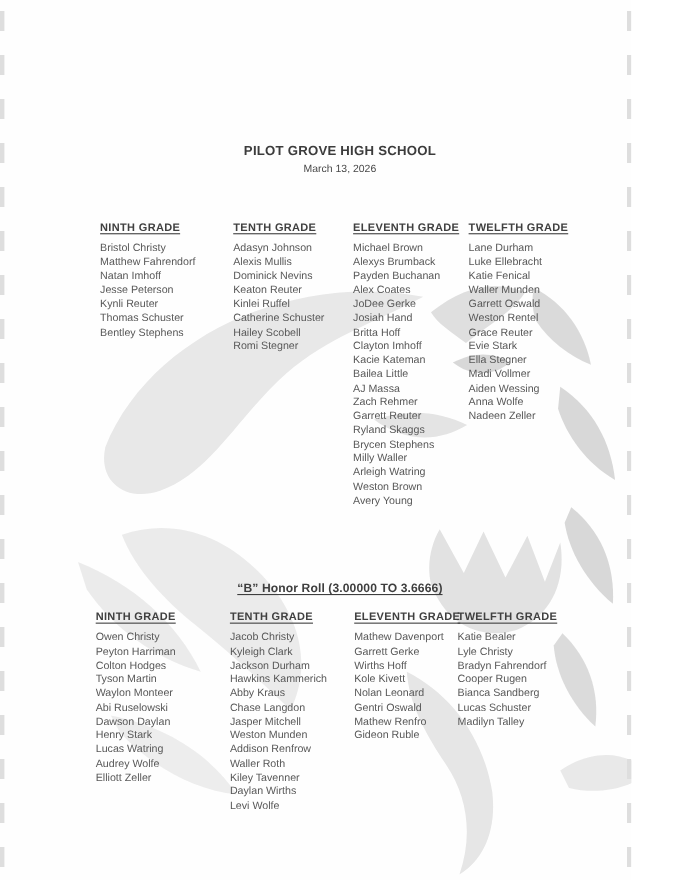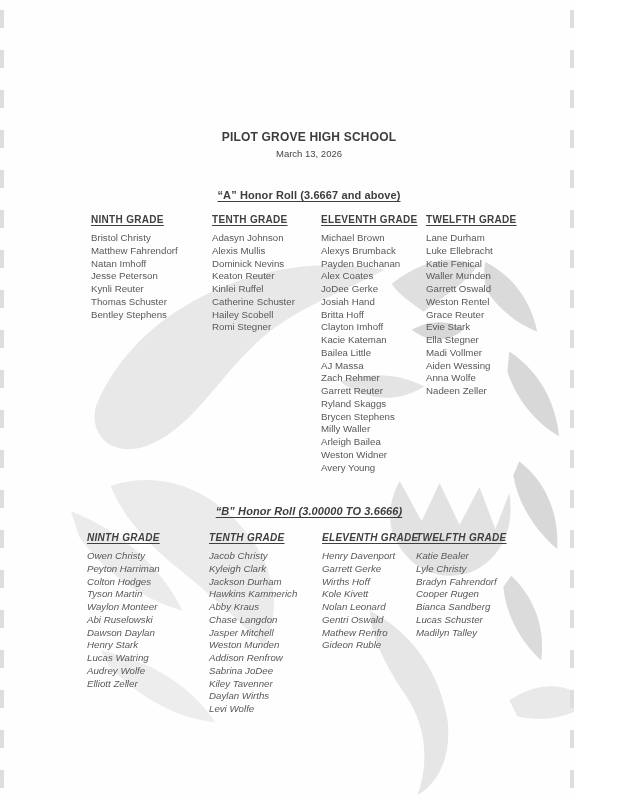--- a/index.html
+++ b/index.html
@@ -39,21 +39,21 @@
   .doc-header .school,
   .doc-header .title {
     font-size:12px; font-weight:bold; line-height:15.5px; letter-spacing:.2px;
   }
   .doc-header .date {
     font-size:9.5px; font-weight:normal; margin-top:2px; color:#474747;
   }
 
   .section { position:absolute; left:0; width:618px; z-index:2; }
   #sectionA { top:189px; }
-  #sectionB { top:505px;font-style:italic; }
+  #sectionB { top:529px; }
 
   .section-heading {
     text-align:center; font-size:11px; font-weight:bold;
     text-decoration:underline; text-underline-offset:2px;
     color:#3e3e3e; letter-spacing:.1px;
   }
   .columns { position:relative; width:618px; }
   #sectionA .columns { margin-top:12px; height:290px; }
   #sectionB .columns { margin-top:14px; height:190px; }
 
@@ -93,21 +93,20 @@
     <path d="M60,420 C110,430 150,455 175,492 C135,488 95,465 68,435 Z" fill="#ededed"></path>
     <path d="M470,470 C500,450 530,452 552,472 C530,488 502,492 478,486 Z" fill="#e8e8e8"></path>
   </svg>
 
   <header class="doc-header">
     <div class="school">PILOT GROVE HIGH SCHOOL</div>
     <div class="date">March 13, 2026</div>
   </header>
 
   <section class="section" id="sectionA">
-    <div class="section-heading">“A” Honor Roll (3.6667 and above)</div>
     <div class="columns">
         <div class="column" style="left: 91px;">
           <div class="grade-header">NINTH GRADE</div>
           <div class="student">Bristol Christy</div>
           <div class="student">Matthew Fahrendorf</div>
           <div class="student">Natan Imhoff</div>
           <div class="student">Jesse Peterson</div>
           <div class="student">Kynli Reuter</div>
           <div class="student">Thomas Schuster</div>
           <div class="student">Bentley Stephens</div>
@@ -134,22 +133,22 @@
           <div class="student">Britta Hoff</div>
           <div class="student">Clayton Imhoff</div>
           <div class="student">Kacie Kateman</div>
           <div class="student">Bailea Little</div>
           <div class="student">AJ Massa</div>
           <div class="student">Zach Rehmer</div>
           <div class="student">Garrett Reuter</div>
           <div class="student">Ryland Skaggs</div>
           <div class="student">Brycen Stephens</div>
           <div class="student">Milly Waller</div>
-          <div class="student">Arleigh Bailea</div>
-          <div class="student">Weston Widner</div>
+          <div class="student">Arleigh Watring</div>
+          <div class="student">Weston Brown</div>
           <div class="student">Avery Young</div>
         </div>
         <div class="column" style="left: 426px;">
           <div class="grade-header">TWELFTH GRADE</div>
           <div class="student">Lane Durham</div>
           <div class="student">Luke Ellebracht</div>
           <div class="student">Katie Fenical</div>
           <div class="student">Waller Munden</div>
           <div class="student">Garrett Oswald</div>
           <div class="student">Weston Rentel</div>
@@ -185,28 +184,28 @@
           <div class="grade-header">TENTH GRADE</div>
           <div class="student">Jacob Christy</div>
           <div class="student">Kyleigh Clark</div>
           <div class="student">Jackson Durham</div>
           <div class="student">Hawkins Kammerich</div>
           <div class="student">Abby Kraus</div>
           <div class="student">Chase Langdon</div>
           <div class="student">Jasper Mitchell</div>
           <div class="student">Weston Munden</div>
           <div class="student">Addison Renfrow</div>
-          <div class="student">Sabrina JoDee</div>
+          <div class="student">Waller Roth</div>
           <div class="student">Kiley Tavenner</div>
           <div class="student">Daylan Wirths</div>
           <div class="student">Levi Wolfe</div>
         </div>
         <div class="column" style="left: 322px;">
           <div class="grade-header">ELEVENTH GRADE</div>
-          <div class="student">Henry Davenport</div>
+          <div class="student">Mathew Davenport</div>
           <div class="student">Garrett Gerke</div>
           <div class="student">Wirths Hoff</div>
           <div class="student">Kole Kivett</div>
           <div class="student">Nolan Leonard</div>
           <div class="student">Gentri Oswald</div>
           <div class="student">Mathew Renfro</div>
           <div class="student">Gideon Ruble</div>
         </div>
         <div class="column" style="left: 416px;">
           <div class="grade-header">TWELFTH GRADE</div>

